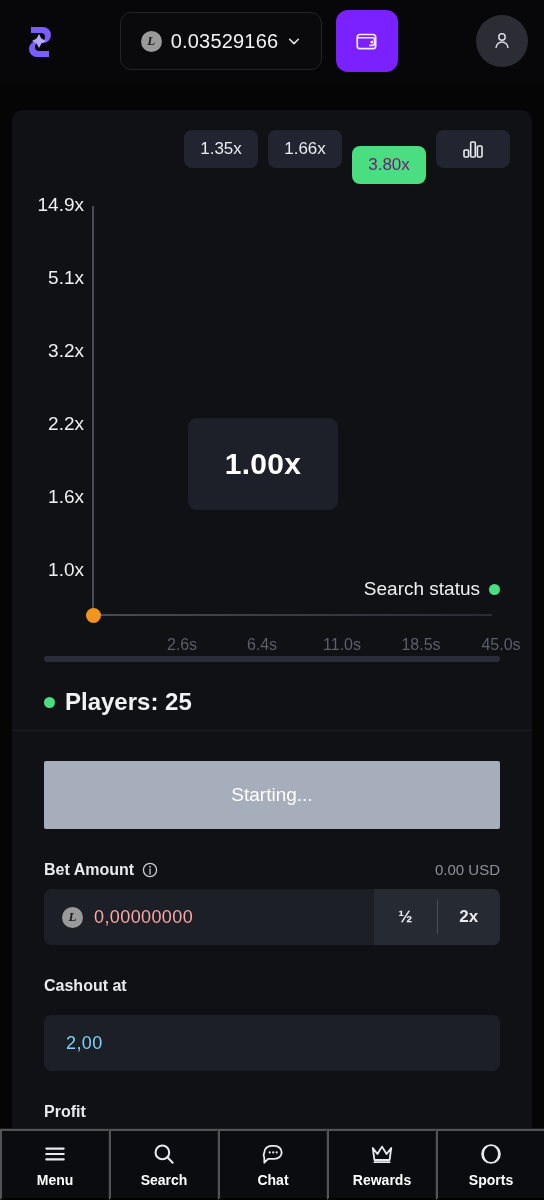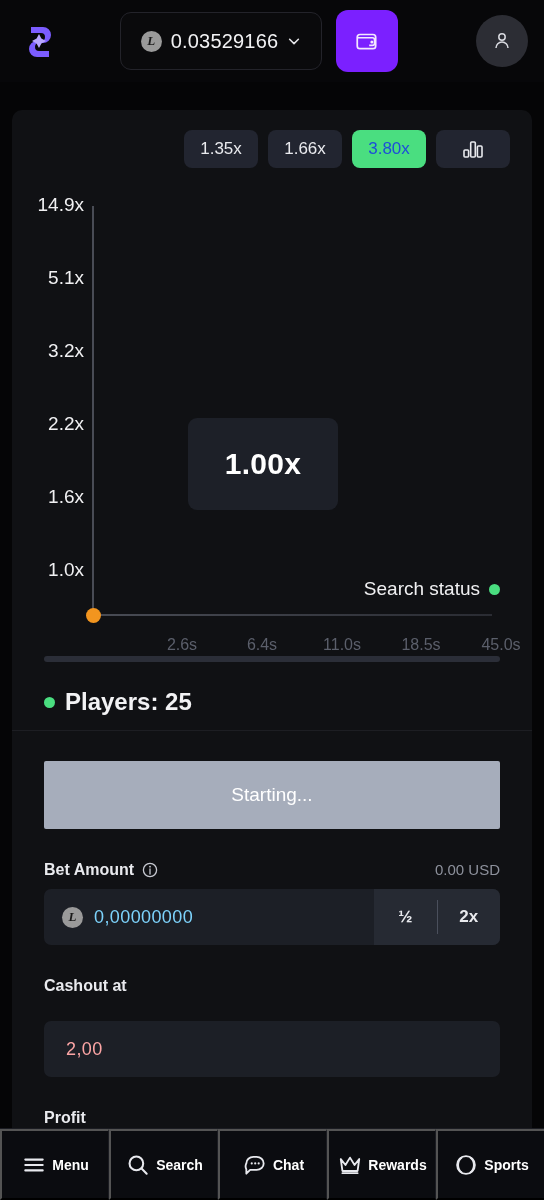--- a/index.html
+++ b/index.html
@@ -100,21 +100,22 @@
     background: #222530;
     color: #e9eaee;
     font-size: 17px;
     display: flex; align-items: center; justify-content: center;
     cursor: pointer;
     border: none;
     font-family: "Liberation Sans", sans-serif;
   }
   .mult-chip.green {
     background: #4ade80;
-    color: #1d4ed8;
+    color: #701a75;
+    margin-top: 16px;
   }
   .chart-chip {
     width: 74px; height: 38px;
     border-radius: 8px;
     background: #222530;
     display: flex; align-items: center; justify-content: center;
     cursor: pointer;
     border: none;
   }
 
@@ -262,21 +263,21 @@
     display: flex;
     align-items: stretch;
     overflow: hidden;
   }
   .input-main {
     flex: 1 1 auto;
     display: flex; align-items: center; gap: 11px;
     padding-left: 18px;
   }
   .input-main .val {
-    color: #7dd3fc;
+    color: #fca5a5;
     font-size: 18px;
     letter-spacing: 0.4px;
   }
   .side-btns {
     flex: 0 0 auto;
     width: 126px;
     background: #262a33;
     display: flex;
     align-items: center;
   }
@@ -291,27 +292,27 @@
     border: none;
     cursor: pointer;
     font-family: "Liberation Sans", sans-serif;
   }
   .side-div {
     width: 1px; height: 34px;
     background: #4a4f5c;
     flex: 0 0 auto;
   }
   .plain-input {
-    margin-top: 26px;
+    margin-top: 20px;
     width: 456px; height: 56px;
     background: #1c1f26;
     border-radius: 7px;
     display: flex; align-items: center;
     padding-left: 22px;
-    color: #fca5a5;
+    color: #7dd3fc;
     font-size: 18px;
     letter-spacing: 0.4px;
   }
   .profit-input {
     margin-top: 10px;
     width: 456px; height: 56px;
     background: #14161b;
     border: 1px solid #262a33;
     border-radius: 7px;
   }
@@ -321,21 +322,21 @@
     position: absolute;
     bottom: 0; left: 0;
     width: 544px; height: 72px;
     background: #0b0c10;
     display: flex;
     border-top: 1px solid #1b1c22;
   }
   .nav-item {
     flex: 1 1 0;
     display: flex;
-    flex-direction: row;
+    flex-direction: column;
     align-items: center;
     justify-content: center;
     gap: 5px;
     border-right: 1px solid #1b1c22;
     cursor: pointer;
     background: transparent;
   }
   .nav-item:last-child { border-right: none; }
   .nav-label {
     color: #ffffff;

